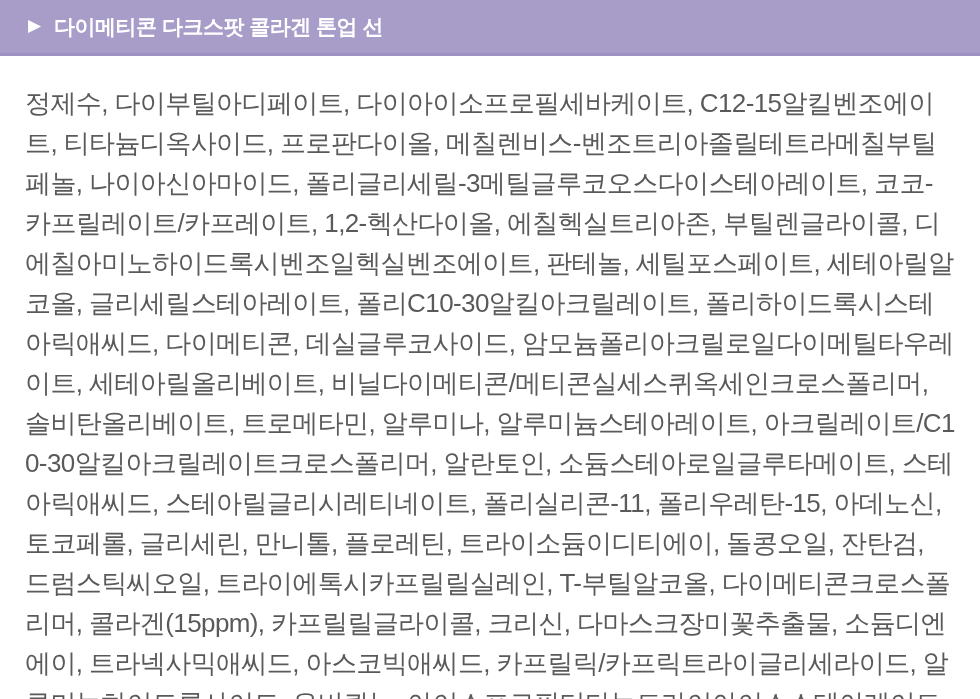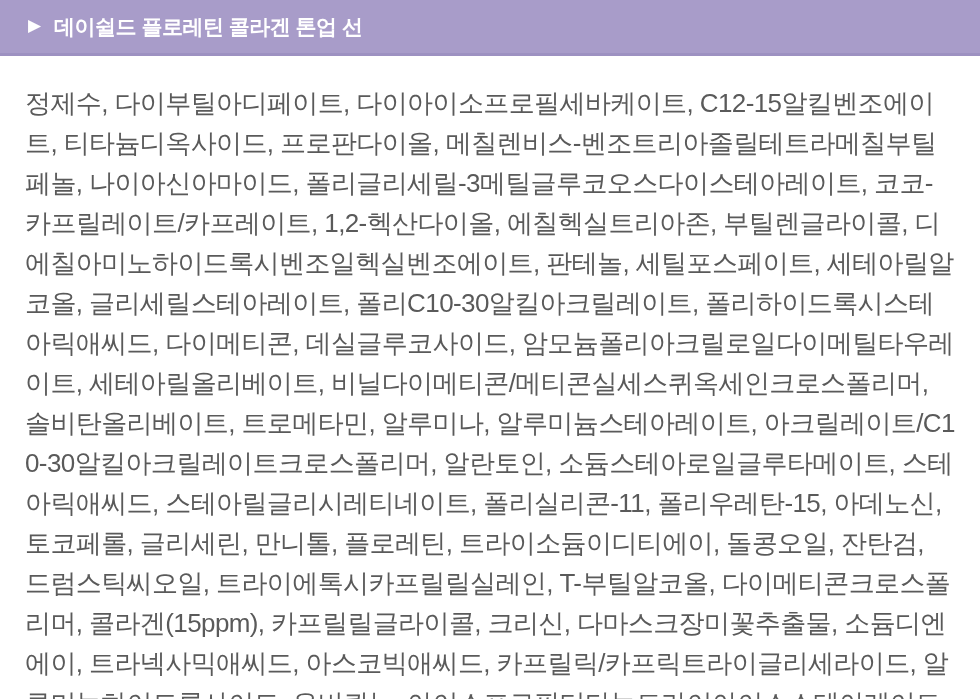--- a/index.html
+++ b/index.html
@@ -46,16 +46,16 @@
     word-break: break-all;
     text-align: left;
   }
 </style>
 </head>
 <body>
 
 <div class="page">
   <div class="section-header">
     <span class="tri-icon">▶</span>
-    <span class="section-title">데이쉴드 플로레틴 콜라겐 톤업 선</span>
+    <span class="section-title">다이메티콘 다크스팟 콜라겐 톤업 선</span>
   </div>
   <p class="ingredients">정제수, 다이부틸아디페이트, 다이아이소프로필세바케이트, C12-15알킬벤조에이트, 티타늄디옥사이드, 프로판다이올, 메칠렌비스-벤조트리아졸릴테트라메칠부틸페놀, 나이아신아마이드, 폴리글리세릴-3메틸글루코오스다이스테아레이트, 코코-카프릴레이트/카프레이트, 1,2-헥산다이올, 에칠헥실트리아존, 부틸렌글라이콜, 디에칠아미노하이드록시벤조일헥실벤조에이트, 판테놀, 세틸포스페이트, 세테아릴알코올, 글리세릴스테아레이트, 폴리C10-30알킬아크릴레이트, 폴리하이드록시스테아릭애씨드, 다이메티콘, 데실글루코사이드, 암모늄폴리아크릴로일다이메틸타우레이트, 세테아릴올리베이트, 비닐다이메티콘/메티콘실세스퀴옥세인크로스폴리머, 솔비탄올리베이트, 트로메타민, 알루미나, 알루미늄스테아레이트, 아크릴레이트/C10-30알킬아크릴레이트크로스폴리머, 알란토인, 소듐스테아로일글루타메이트, 스테아릭애씨드, 스테아릴글리시레티네이트, 폴리실리콘-11, 폴리우레탄-15, 아데노신, 토코페롤, 글리세린, 만니톨, 플로레틴, 트라이소듐이디티에이, 돌콩오일, 잔탄검, 드럼스틱씨오일, 트라이에톡시카프릴릴실레인, T-부틸알코올, 다이메티콘크로스폴리머, 콜라겐(15ppm), 카프릴릴글라이콜, 크리신, 다마스크장미꽃추출물, 소듐디엔에이, 트라넥사믹애씨드, 아스코빅애씨드, 카프릴릭/카프릭트라이글리세라이드, 알루미늄하이드록사이드, 유비퀴논, 아이소프로필티타늄트라이아이소스테아레이트, 에틸헥실글리세린, 하이드로제네이티드레시틴, 미리스틱애씨드, 다이소듐이디티에이, 적색산화철, 울트라마린, 티타늄디옥사이드(CI 77891), 향료, 하이드록시시트로넬알, 리모넨, 리날룰</p>
 </div>
 
 </body></html>

